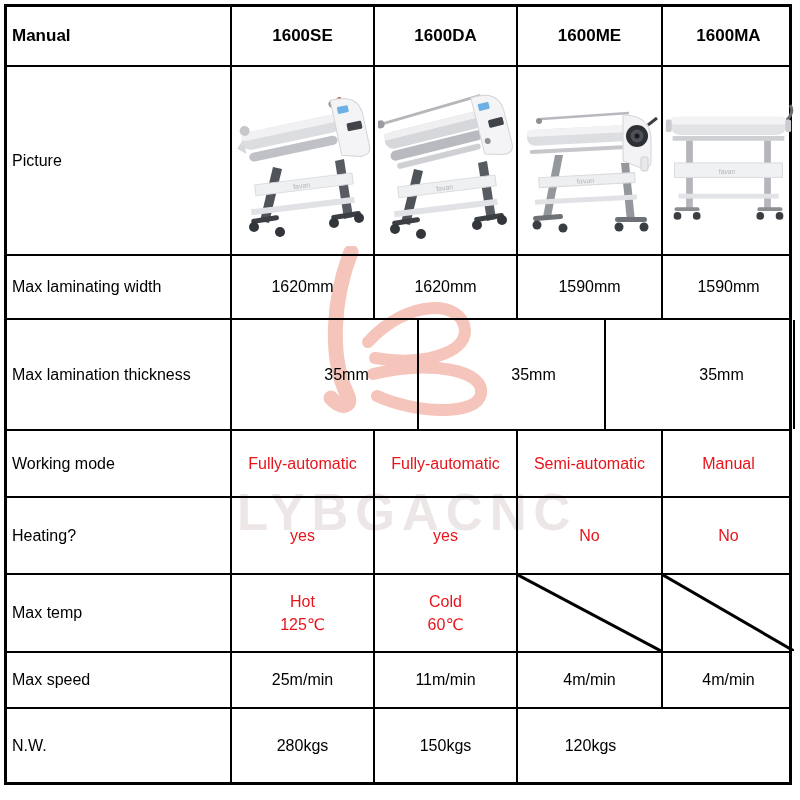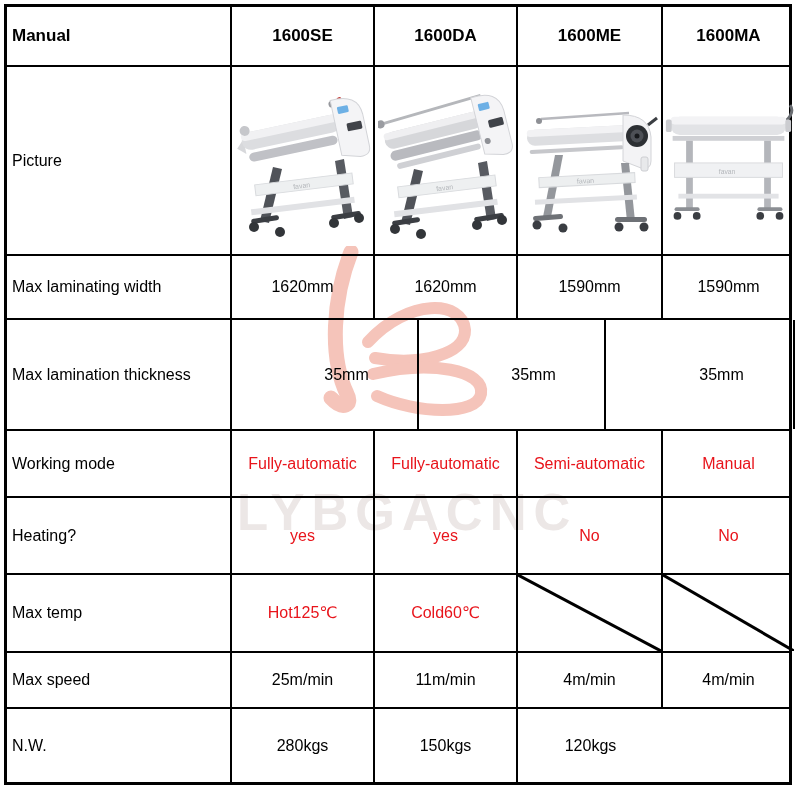--- a/index.html
+++ b/index.html
@@ -33,21 +33,21 @@
   .r-model .cell{font-weight:bold;font-size:17px;}
   .r-pic{height:189px;}
   .r-width{height:64px;}
   .r-thick{height:111px;gap:44px;}
   .r-work{height:67px;}
   .r-heat{height:77px;}
   .r-temp{height:78px;}
   .r-speed{height:56px;}
   .r-nw{height:73px;}
   .red-val{color:var(--red,#e8141b);}
-  .two-line{display:flex;flex-direction:row;line-height:1.45;justify-content:space-between;}
+  .two-line{display:flex;flex-direction:column;line-height:1.45;justify-content:space-between;}
   .diag-cell{padding:0;}
   .diag-cell svg{position:absolute;inset:0;width:100%;height:100%;}
   .pic-box{display:flex;align-items:center;justify-content:center;width:100%;height:100%;}
 </style>
 </head>
 <body style="background: rgb(255, 255, 255);">
 
 <div class="wm-layer">
   <svg class="wm-logo" width="215" height="175" viewBox="0 0 215 175">
     <g fill="none" stroke-linecap="round" style="stroke:var(--wm-logo,#f5c4ba)">

